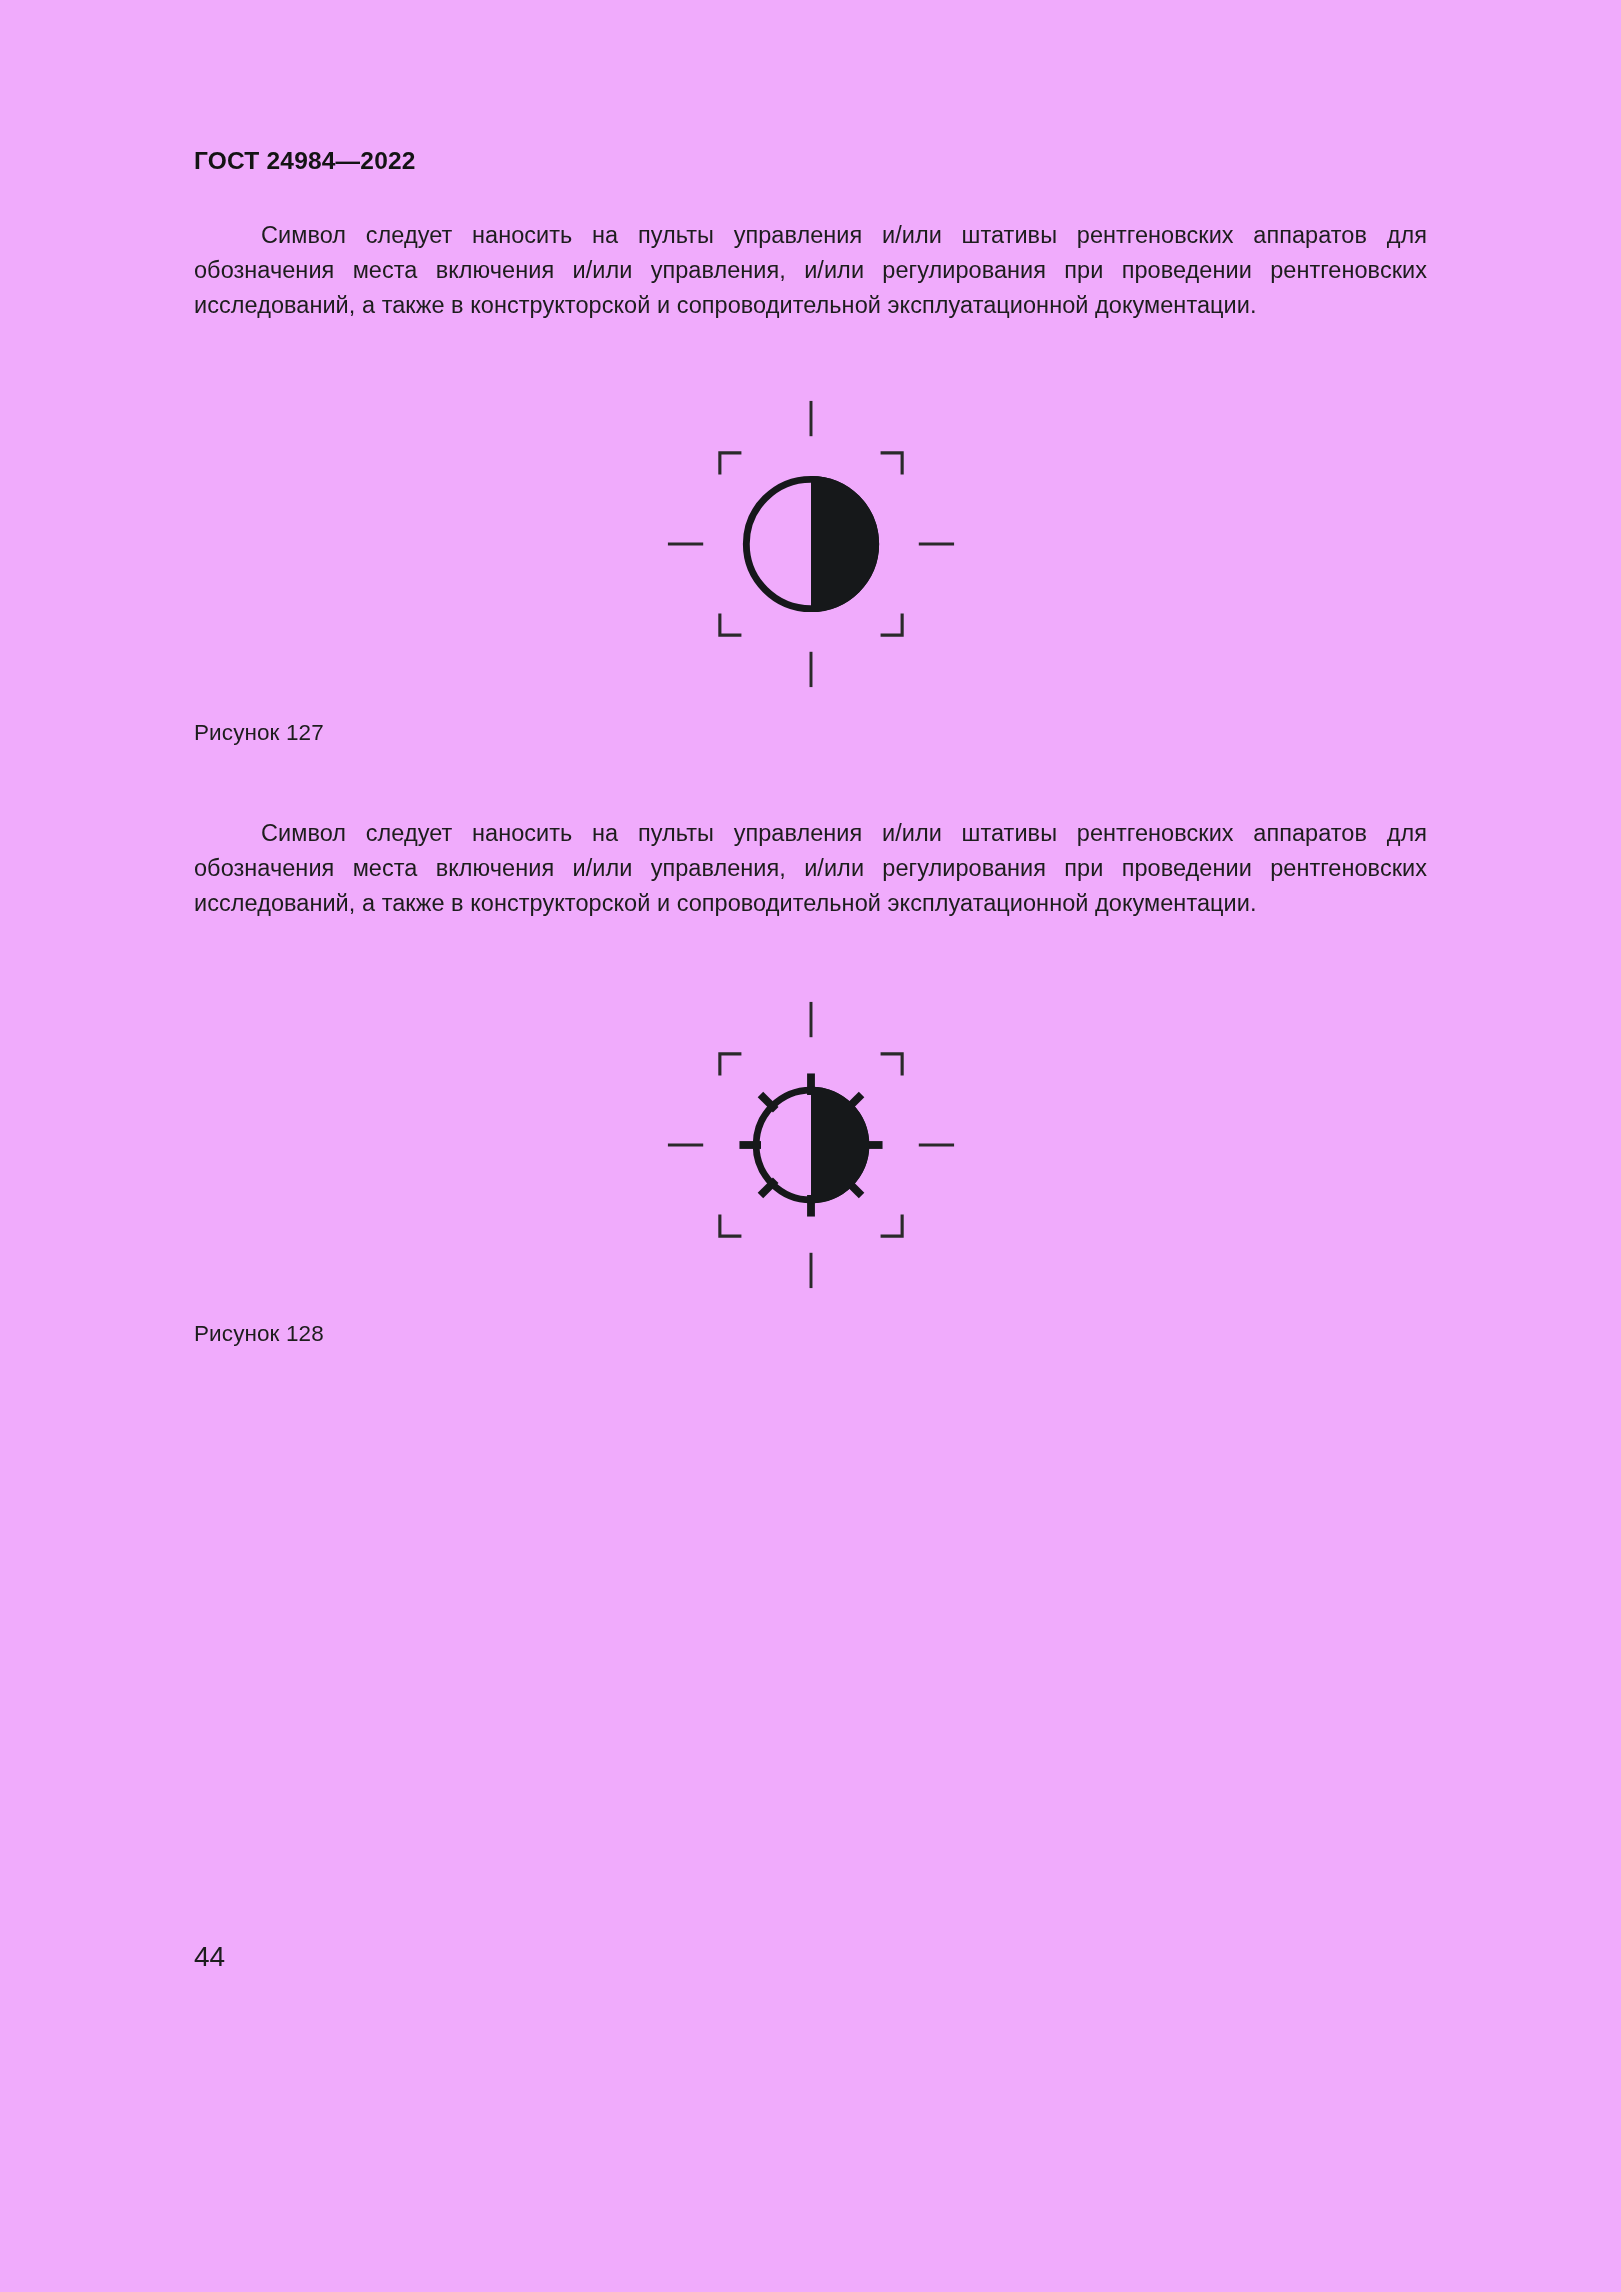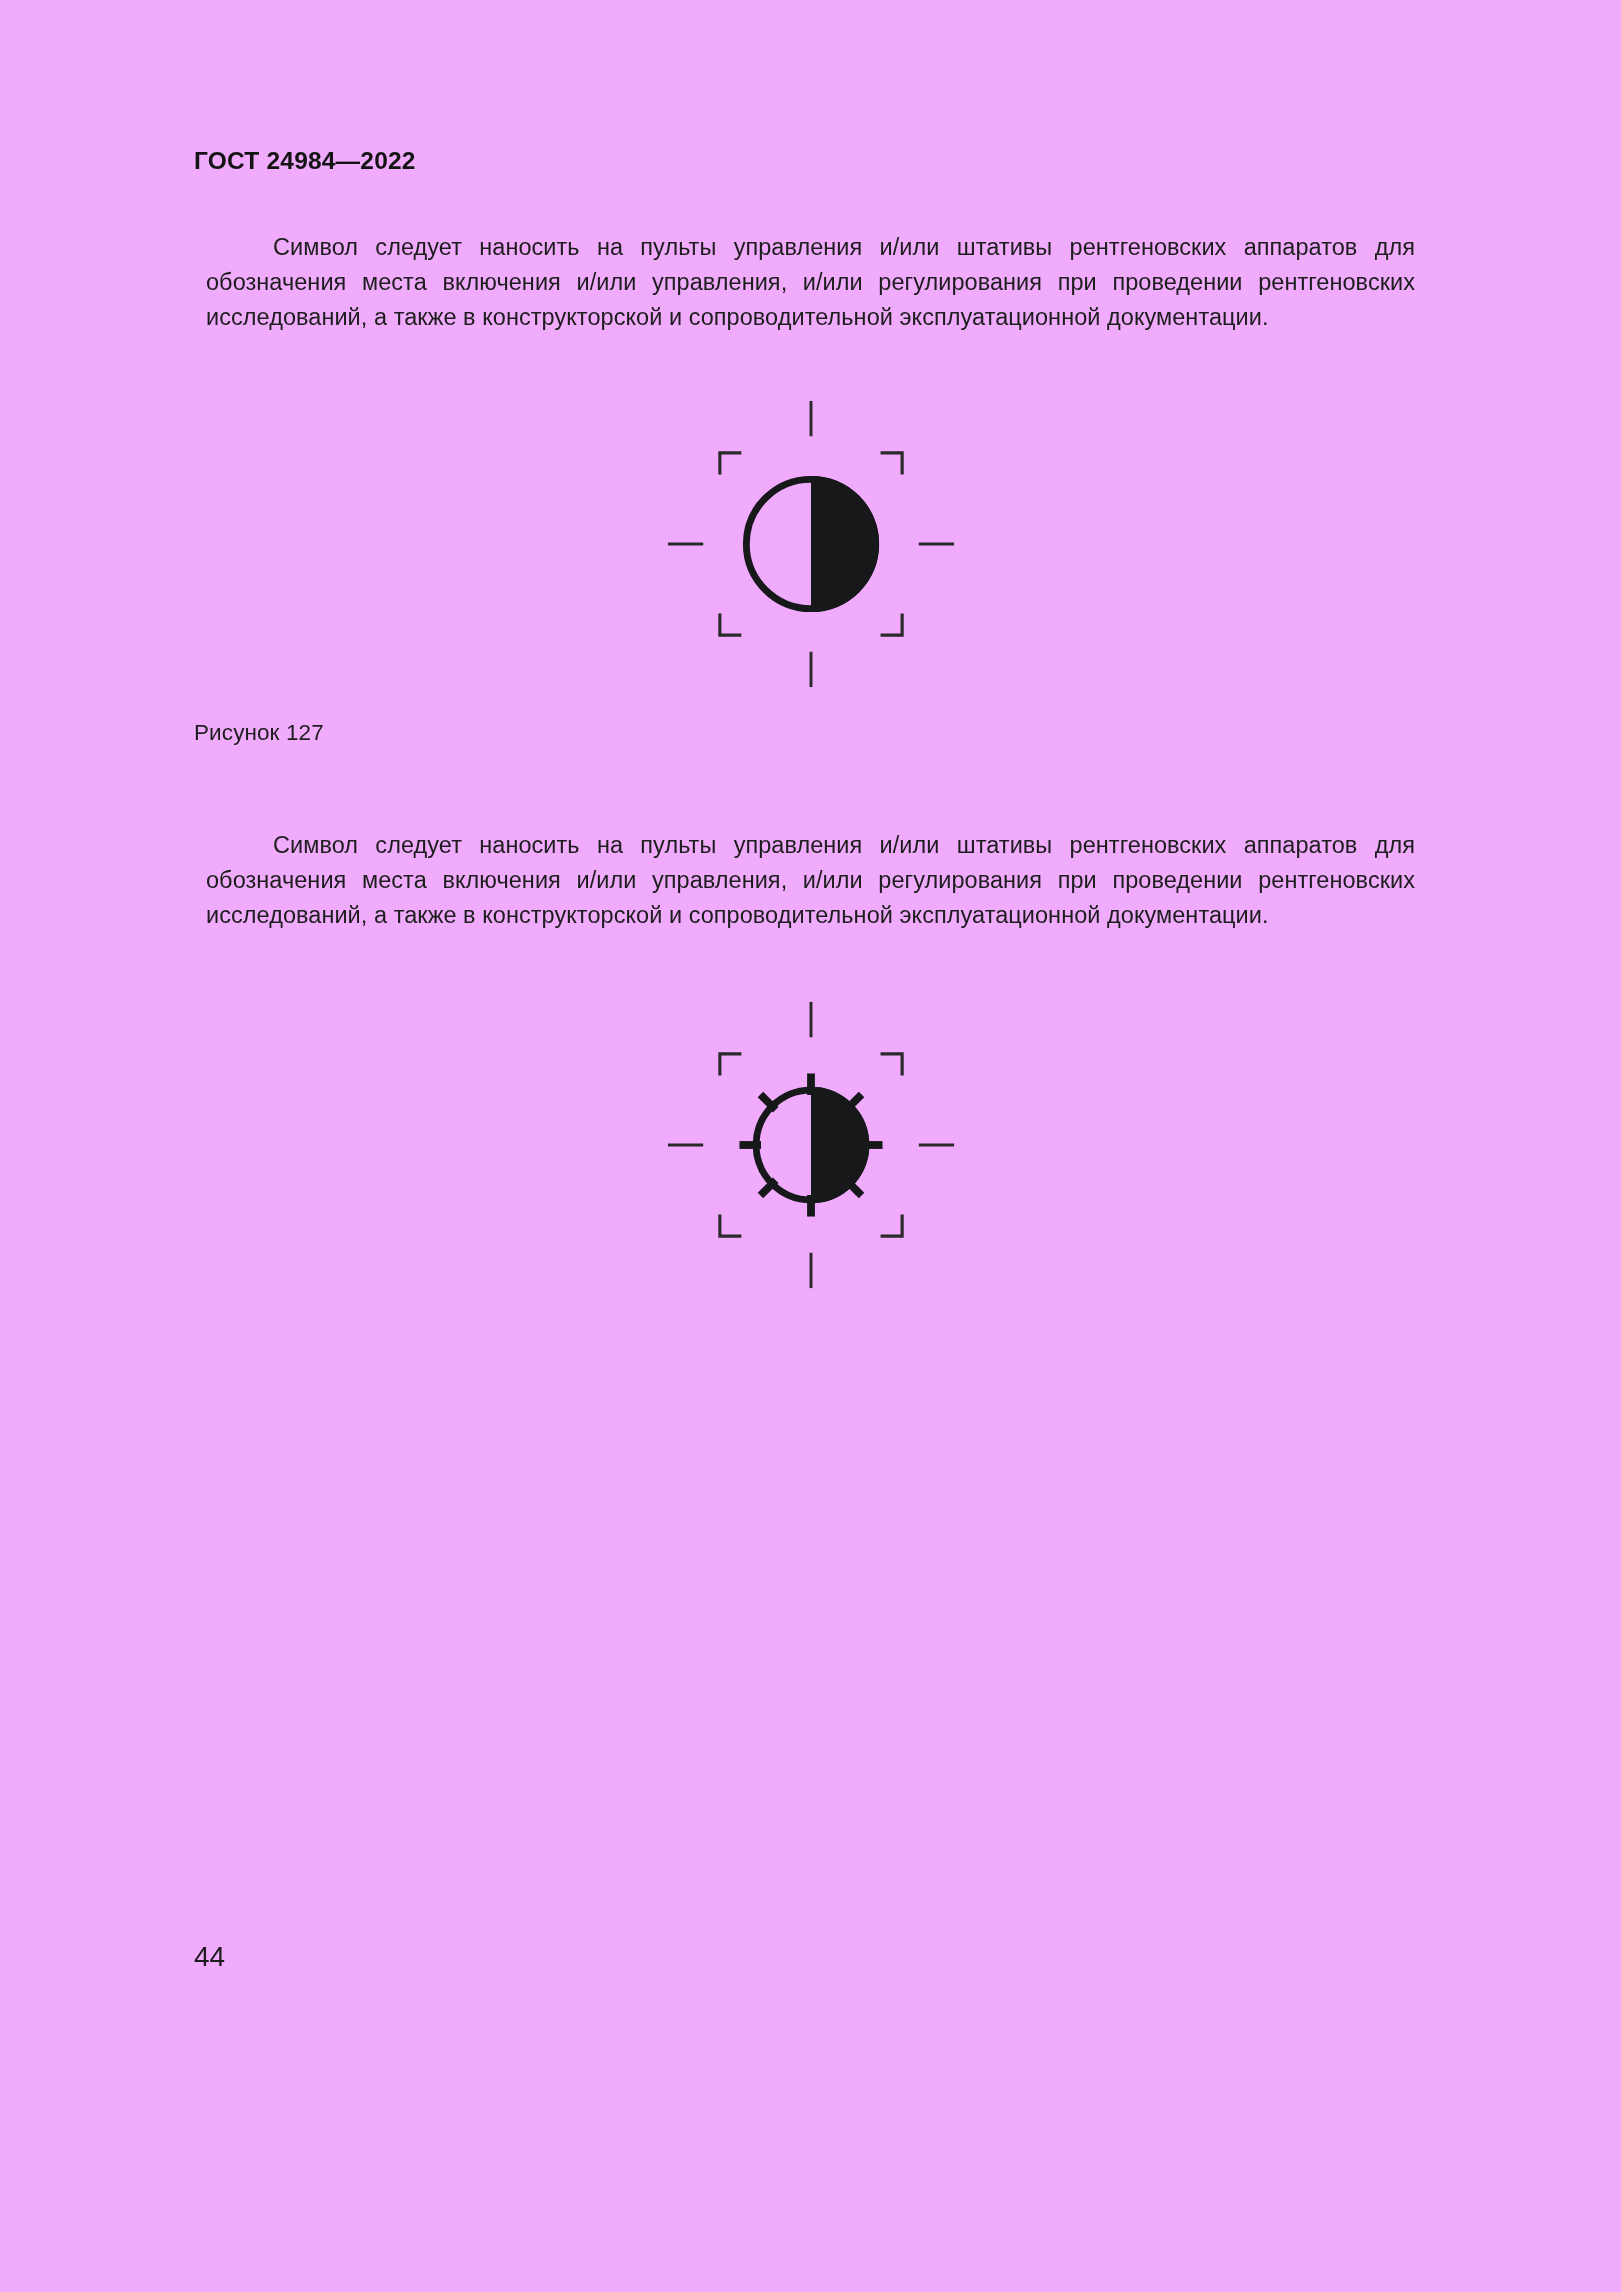--- a/index.html
+++ b/index.html
@@ -36,21 +36,21 @@
     font-size: 23px;
     font-weight: bold;
     color: #141414;
     margin: 0 0 21.6px 69px;
     letter-spacing: 0.1px;
   }
   .body-par {
     font-size: 23.5px;
     line-height: 35px;
     color: #1d1d1d;
-    margin: 12px;
+    margin: 0;
     text-align: justify;
     text-align-last: left;
     letter-spacing: 0.05px;
   }
   .body-par .indent { display: inline-block; width: 67px; }
 
   .figure-block {
     position: absolute;
     left: 0;
     width: 1233px;
@@ -136,18 +136,19 @@
           <line x1="186" y1="186" x2="201.6" y2="201.6"></line>
           <line x1="201.6" y1="98.4" x2="186" y2="114"></line>
           <line x1="114" y1="186" x2="98.4" y2="201.6"></line>
         </g>
 
         <circle cx="150" cy="150" r="56" fill="none" stroke="#16181a" stroke-width="7"></circle>
 
         <path d="M150 90.5 A59.5 59.5 0 0 1 150 209.5 Z" fill="#16181a"></path>
       </svg>
     </div>
+    <div class="figure-caption">Рисунок 128</div>
   </div>
 
   <div class="page-number">44</div>
 
 </div>
 
 
 </body></html>

